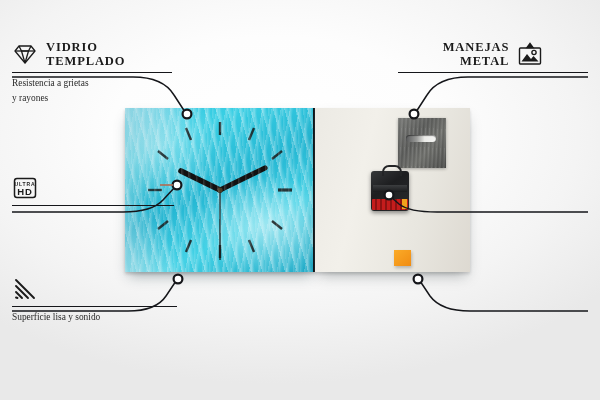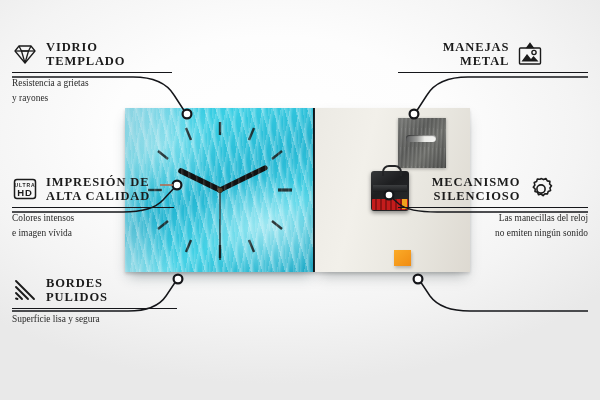--- a/index.html
+++ b/index.html
@@ -191,71 +191,50 @@
 y rayones</div>
   </div>
 
   <div class="block left" style="left:12px;top:175px;width:162px;">
     <div class="hd">
       <svg class="ico" viewBox="0 0 26 26">
         <rect x="2.5" y="3.5" width="21" height="19" rx="2.5" fill="none" stroke="#1b1b1b" stroke-width="1.5"></rect>
         <text x="13" y="11" font-family="Liberation Sans, sans-serif" font-size="5" font-weight="bold" text-anchor="middle" fill="#1b1b1b">ultra</text>
         <text x="13" y="20" font-family="Liberation Sans, sans-serif" font-size="9.5" font-weight="bold" text-anchor="middle" fill="#1b1b1b">HD</text>
       </svg>
-      <span class="ttl">IMPRESIÓN DE
-ALTA CALIDAD</span>
-    </div>
-    <div class="rule"></div>
-    <div class="sub">Colores intensos
-e imagen vívida</div>
+    </div>
+    <div class="rule"></div>
   </div>
 
   <div class="block left" style="left:12px;top:276px;width:165px;">
     <div class="hd">
       <svg class="ico" viewBox="0 0 26 26">
         <g stroke="#1b1b1b" stroke-width="1.9" stroke-linecap="round">
           <line x1="4" y1="4" x2="22" y2="22"></line>
           <line x1="4" y1="10" x2="16" y2="22"></line>
           <line x1="4" y1="16" x2="10" y2="22"></line>
           <line x1="4" y1="21.5" x2="5.5" y2="22"></line>
         </g>
       </svg>
-      <span class="ttl">BORDES
-PULIDOS</span>
-    </div>
-    <div class="rule"></div>
-    <div class="sub">Superficie lisa y segura</div>
+    </div>
+    <div class="rule"></div>
+    <div class="sub">Superficie lisa y sonido</div>
   </div>
 
   <div class="block right" style="right:12px;top:40px;width:190px;">
     <div class="hd">
       <svg class="ico" viewBox="0 0 26 26">
         <g fill="none" stroke="#1b1b1b" stroke-width="1.4">
           <path d="M13 2.5 L10 6.5 H16 Z" fill="#1b1b1b"></path>
           <rect x="2.5" y="7" width="21" height="16" rx="1"></rect>
           <path d="M4.5 20.5 L10 13 L14 18 L16.5 15 L21.5 20.5 Z" fill="#1b1b1b" stroke="none"></path>
           <circle cx="17" cy="11.5" r="2.1"></circle>
         </g>
       </svg>
       <span class="ttl">MANEJAS
 METAL</span>
     </div>
     <div class="rule"></div>
   </div>
 
-  <div class="block right" style="right:12px;top:175px;width:190px;">
-    <div class="hd">
-      <svg class="ico" viewBox="0 0 26 26">
-        <g fill="none" stroke="#1b1b1b" stroke-width="1.6" stroke-linejoin="round">
-          <path d="M13 2.6 l2.6 1.0 2.4-1.0 1.3 2.3 2.6 .5 -.3 2.6 1.9 1.8 -1.6 2.1 .7 2.5 -2.4 1.0 -.7 2.5 -2.6 -.2 -1.8 1.9 -2.1-1.6 -2.5 .7 -1.0-2.4 -2.5-.7 .2-2.6 -1.9-1.8 1.6-2.1 -.7-2.5 2.4-1.0 .7-2.5 2.6 .2 Z"></path>
-          <circle cx="13" cy="13" r="4.1"></circle>
-        </g>
-      </svg>
-      <span class="ttl">MECANISMO
-SILENCIOSO</span>
-    </div>
-    <div class="rule"></div>
-    <div class="sub">Las manecillas del reloj
-no emiten ningún sonido</div>
-  </div>
 
 
 </div>
 
 </body></html>

